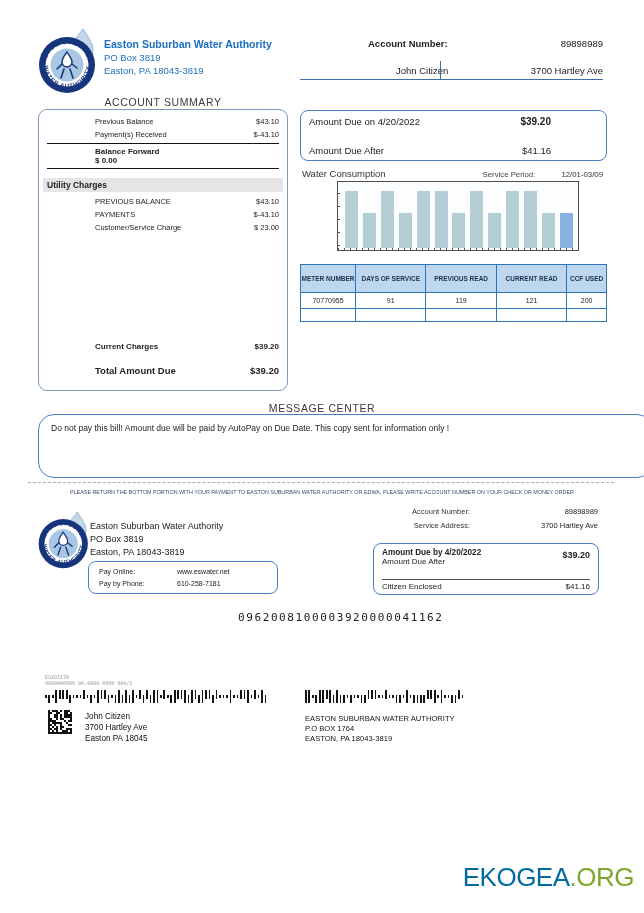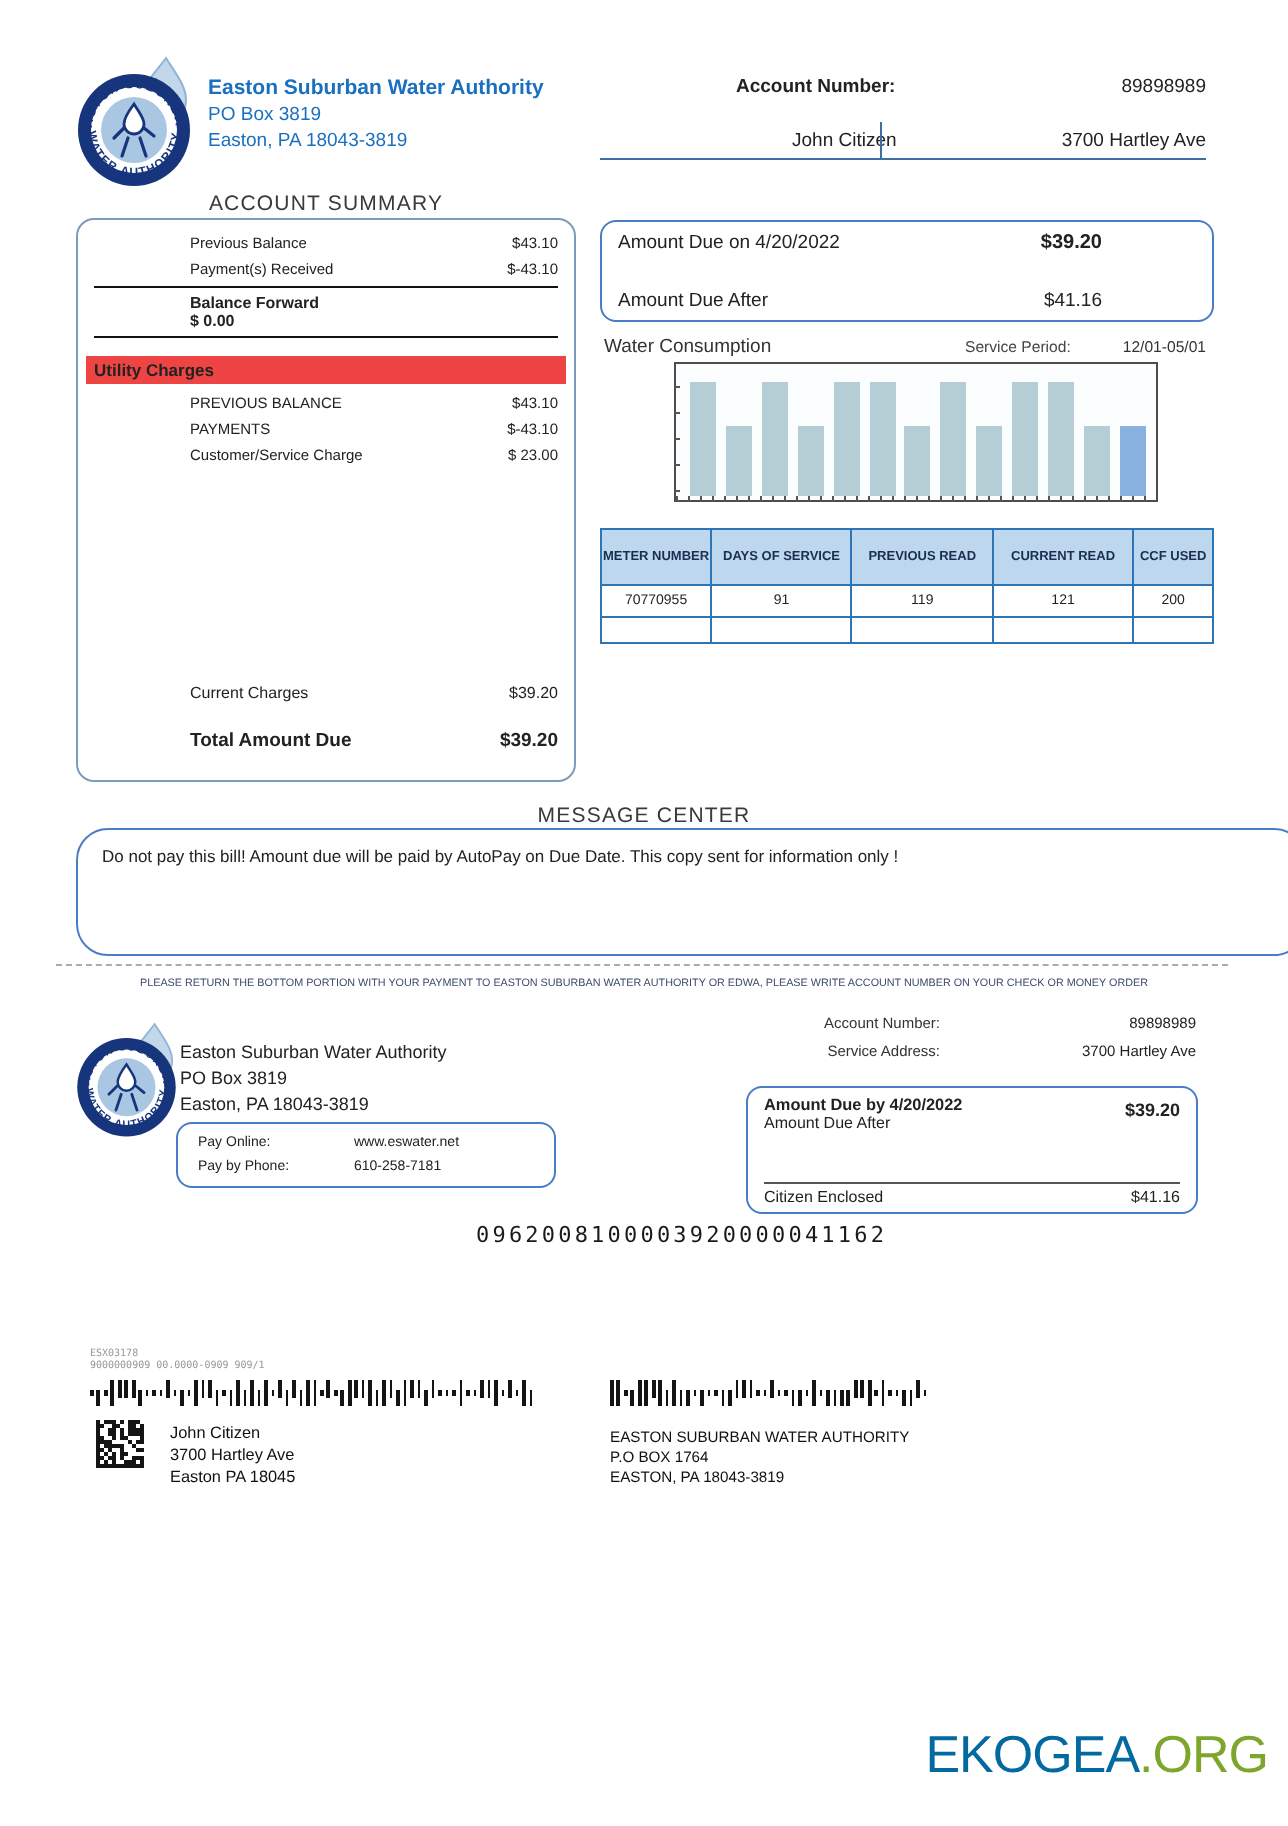--- a/index.html
+++ b/index.html
@@ -19,22 +19,22 @@
   .hdr-rule { position:absolute; left:300px; top:79px; width:303px; border-top:1px solid #3d6ea5; }
   .hdr-vline { position:absolute; left:440px; top:61px; height:18px; border-left:1px solid #3d6ea5; }
 
   
   .as-title { position:absolute; left:38px; top:96px; width:250px; text-align:center; font-size:10.5px; letter-spacing:.6px; color:#3a3a3a; }
   .summary-box { position:absolute; left:38px; top:109px; width:250px; height:282px; border:1px solid #7d9bbd; border-radius:9px; padding:5px 8px 12px; display:flex; flex-direction:column; font-size:7.5px; }
   .srow { display:flex; justify-content:space-between; padding:2px 0;margin-left:48px; }
   .rule-thick { border-top:1.6px solid #111; margin-top:2px; }
   .rule-thin { border-top:1px solid #111; }
   .bf { font-weight:bold; font-size:8px; padding:3px 0;flex-direction:column; }
-  .uc-head { background:#ef4444; font-weight:bold; font-size:8.5px; padding:2px 4px; margin:9px -4px 3px; }
-  .cc { font-weight:normal; font-size:8px;text-align:center; }
+  .uc-head { background:#e5e5e5; font-weight:bold; font-size:8.5px; padding:2px 4px; margin:9px -4px 3px; }
+  .cc { font-weight:bold; font-size:8px;text-align:center; }
   .tad { font-weight:bold; font-size:9.5px; margin-top:10px; }
   .spacer-grow { flex:1; }
 
   
   .due-box { position:absolute; left:300px; top:110px; width:307px; height:51px; border:1px solid #4a7cc7; border-radius:8px; padding:5px 55px 4px 8px; display:flex; flex-direction:column; justify-content:space-between; }
   .due-row { display:flex; justify-content:space-between; font-size:9.5px; }
   .due-row .big { font-weight:bold; font-size:10px; }
 
   
   .wc-row { position:absolute; left:302px; top:168px; width:301px; display:flex; align-items:baseline; }
@@ -62,21 +62,21 @@
 
   
   .stub-logo { left:36px; top:511px; width:58px; height:60px; }
   .stub-company { position:absolute; left:90px; top:520px; font-size:9px; line-height:13px; color:#222; }
   .pay-box { position:absolute; left:88px; top:561px; width:190px; height:33px; border:1px solid #4a7cc7; border-radius:8px; padding:4px 10px; font-size:7px; display:flex; flex-direction:column; justify-content:space-around; }
   .pay-row { display:flex; }
   .pay-row .pl { width:78px; }
   .stub-acct { position:absolute; left:360px; top:507px; width:238px; font-size:7.5px; }
   .sa-row { display:flex; justify-content:space-between; margin-bottom:5px; }
   .sa-row .sl { width:110px; text-align:right; color:#333; }
-  .amt-box { position:absolute; left:373px; top:543px; width:226px; height:64px; border:1px solid #4a7cc7; border-radius:8px; padding:4px 8px 3px; font-size:8px; display:flex; flex-direction:column; }
+  .amt-box { position:absolute; left:373px; top:543px; width:226px; height:52px; border:1px solid #4a7cc7; border-radius:8px; padding:4px 8px 3px; font-size:8px; display:flex; flex-direction:column; }
   .ab-top { display:flex; justify-content:space-between; flex:1; }
   .ab-top .abl b { font-size:8.2px; }
   .ab-top .abv { font-weight:bold; font-size:9px; padding-top:2px; }
   .ab-bottom { border-top:1px solid #555; display:flex; justify-content:space-between; padding-top:2px; }
   .ocr { position:absolute; left:238px; top:611px; font-family:"DejaVu Sans Mono", monospace; font-size:11px; letter-spacing:1.6px; color:#1a1a1a; }
 
   
   .mail-meta { position:absolute; left:45px; top:674px; font-family:"DejaVu Sans Mono", monospace; font-size:5px; line-height:6px; color:#979797; }
   .imb { position:absolute; height:13px; display:flex; align-items:center; }
   .imb-left { left:45px; top:690px; }
@@ -183,21 +183,21 @@
     </div>
     <div class="due-row">
       <span>Amount Due After</span>
       <span>$41.16</span>
     </div>
   </div>
 
   <div class="wc-row">
     <span class="wc-title">Water Consumption</span>
     <span class="wc-sp">Service Period:</span>
-    <span class="wc-dates">12/01-05/01</span>
+    <span class="wc-dates">12/01-03/09</span>
   </div>
   <div class="chart">
     <div class="ticks-y"></div>
     <div class="bars">
         <div class="cbar" style="height: 91%; background: rgb(181, 205, 213);"></div>
         <div class="cbar" style="height: 55%; background: rgb(181, 205, 213);"></div>
         <div class="cbar" style="height: 91%; background: rgb(181, 205, 213);"></div>
         <div class="cbar" style="height: 55%; background: rgb(181, 205, 213);"></div>
         <div class="cbar" style="height: 91%; background: rgb(181, 205, 213);"></div>
         <div class="cbar" style="height: 91%; background: rgb(181, 205, 213);"></div>

